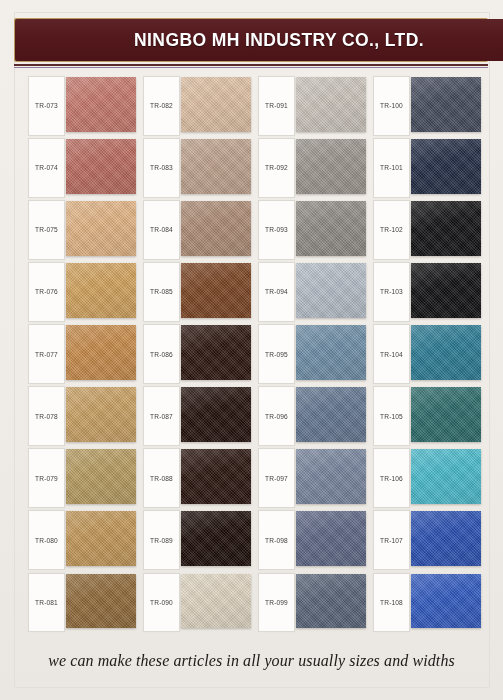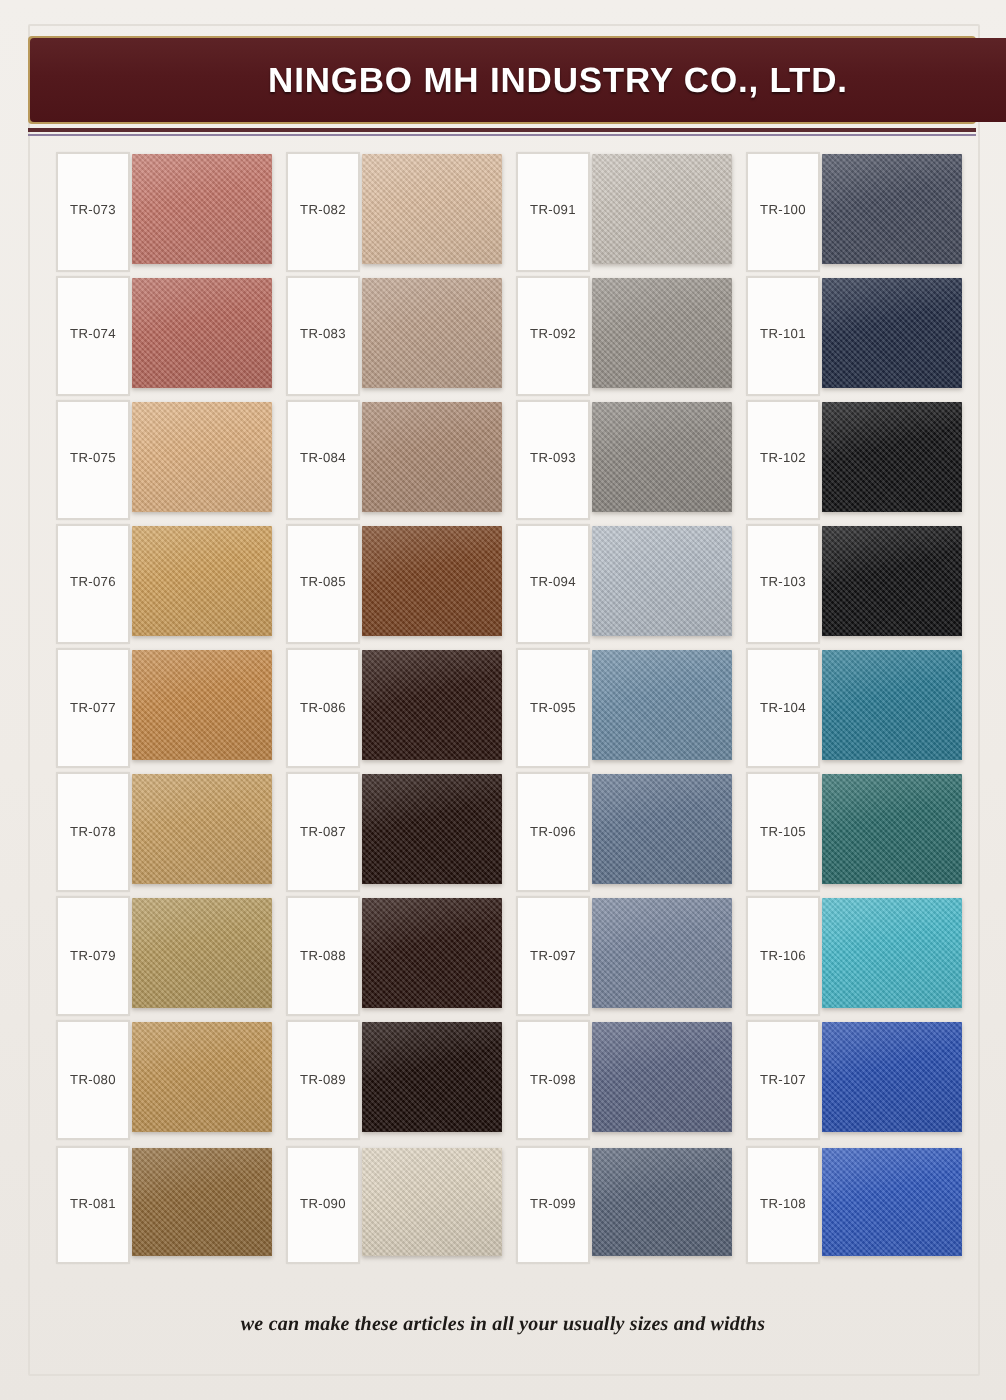--- a/index.html
+++ b/index.html
@@ -117,22 +117,22 @@
   }
 
   
   #footer{
     position:absolute;left:0;top:652px;width:503px;
     text-align:center;
   }
   #footer-text{
     font-family:"Liberation Serif",serif;
     font-style:italic;
-    font-weight:bold;
-    font-size:10px;
+    font-weight:normal;
+    font-size:16px;
     color:#1d1a17;
     letter-spacing:0.1px;
   }
 </style>
 </head>
 <body>
 
 <div id="card">
   <div id="card-inner-edge"></div>
 

